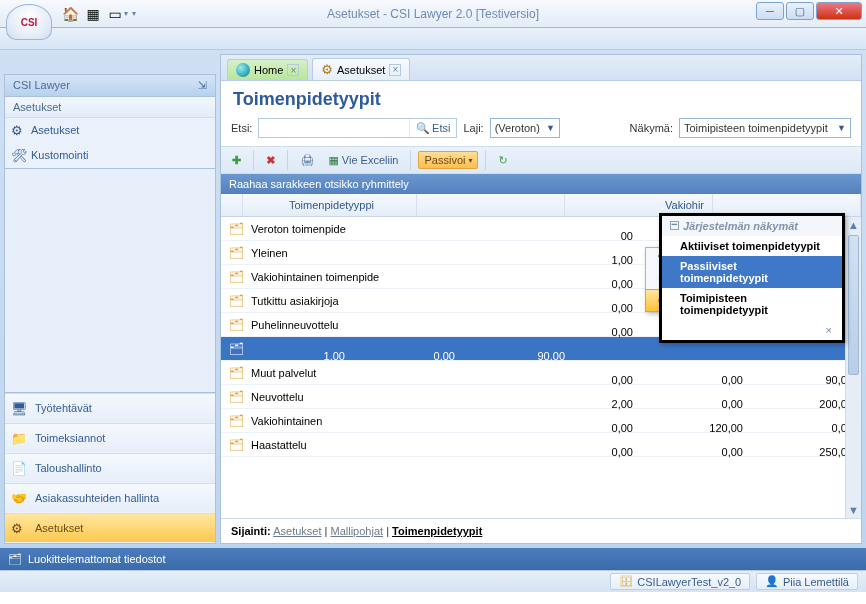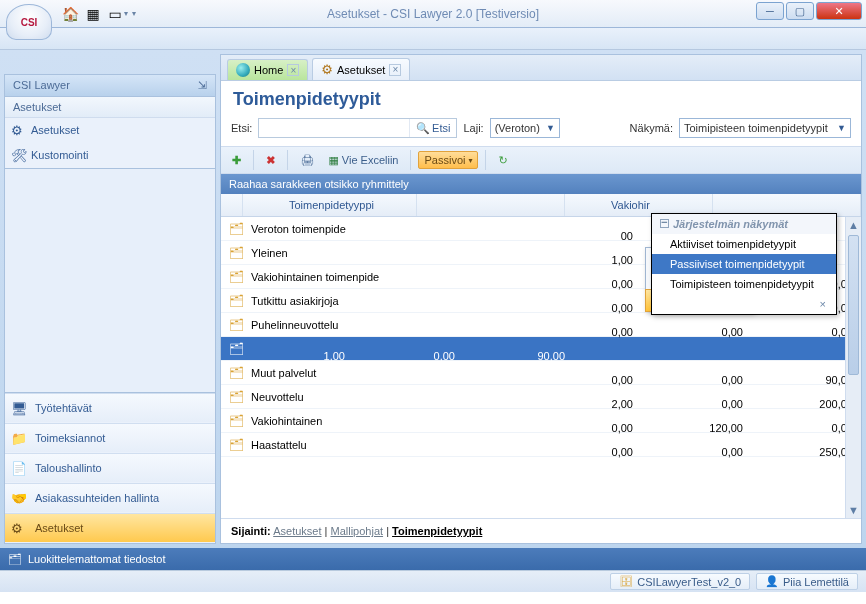--- a/index.html
+++ b/index.html
@@ -60,21 +60,21 @@
 .tbtn{display:flex;align-items:center;gap:3px;padding:2px 5px;border-radius:2px;color:#3b5e8b;}
 .tbtn.orange{background:linear-gradient(#ffdd9a,#ffbe4c);border:1px solid #e1a23c;color:#6b4a14;}
 .tsep{width:1px;height:20px;background:#c4d4e8;margin:0 3px;}
 
 .grouprow{background:linear-gradient(#6b97cf,#5381be);color:#fff;padding:4px 8px;}
 
 .gridhdr{display:flex;background:linear-gradient(#f5f9fe,#e5edf7);border-bottom:1px solid #c6d5e9;gap:38px;}
 .gh{padding:5px 8px;border-right:1px solid #d5e1f0;color:#2f5791;}
 .gh0{width:22px;}
 .gh1{flex:1;}
-.gh2,.gh3,.gh4{width:110px;text-align:left;}
+.gh2,.gh3,.gh4{width:110px;text-align:right;}
 
 .gridbody{flex:1;overflow:hidden;position:relative;}
 .row{display:flex;align-items:center;height:24px;border-bottom:1px solid #eef3f9;}
 .row.sel{background:#3a74c4;color:#fff;}
 .cell{padding:0 8px;}
 .c0{width:22px;text-align:center;}
 .row .ri-ico{color:#d9a336;font-size:12px;}
 .row.sel .ri-ico{color:#fff;}
 .c1{flex:1;}
 .c2,.c3,.c4{width:110px;text-align:right;margin-top:14px;}
@@ -90,23 +90,23 @@
 .bluebar{height:22px;background:linear-gradient(#4c7cbb,#3a6bab);color:#fff;display:flex;align-items:center;padding:0 8px;gap:6px;}
 .statusbar{height:22px;background:linear-gradient(#e6eef8,#d6e3f3);display:flex;align-items:center;justify-content:flex-end;padding:0 8px;gap:6px;border-top:1px solid #b8cade;}
 .chip{display:flex;align-items:center;gap:4px;background:linear-gradient(#f7fbff,#e5eef8);border:1px solid #bdd0e6;border-radius:2px;padding:1px 8px;color:#395c89;}
 
 
 .actionmenu{position:absolute;left:424px;top:192px;width:108px;background:#f6f8fb;border:1px solid #9fb5d1;box-shadow:2px 2px 5px rgba(0,0,0,.25);z-index:30;}
 .actionmenu .mi{display:flex;align-items:center;gap:6px;padding:4px 8px;}
 .actionmenu .mi .mico{width:16px;text-align:center;}
 .actionmenu .mi.hover{background:linear-gradient(#ffe6a1,#ffc237);border:1px solid #e0a33c;margin:-1px;}
 
-.viewmenu{position:absolute;right:24px;top:158px;width:186px;background:#fff;border:1px solid #000000;box-shadow:2px 2px 5px rgba(0,0,0,.25);z-index:30;}
+.viewmenu{position:absolute;right:16px;top:158px;width:186px;background:#fff;border:3px solid #000000;box-shadow:2px 2px 5px rgba(0,0,0,.25);z-index:30;}
 .viewmenu .vh{padding:4px 8px;color:#8094ad;font-style:italic;font-weight:bold;background:#f3f6fb;}
-.viewmenu .vi{padding:4px 18px;}
+.viewmenu .vi{padding:4px 18px;font-weight:bold;}
 .viewmenu .vi.sel{background:#3e78c6;color:#fff;}
 .viewmenu .vx{text-align:right;padding:4px 10px;color:#6b87a8;}
 .viewmenu .vh .box{display:inline-block;width:9px;height:9px;border:1px solid #8fa4bd;margin-right:4px;position:relative;}
 .viewmenu .vh .box::before{content:"−";position:absolute;left:0;top:-4px;color:#6d86a3;}
 </style>
 </head>
 <body>
 
 <div class="titlebar">
   <div class="csi-badge">

